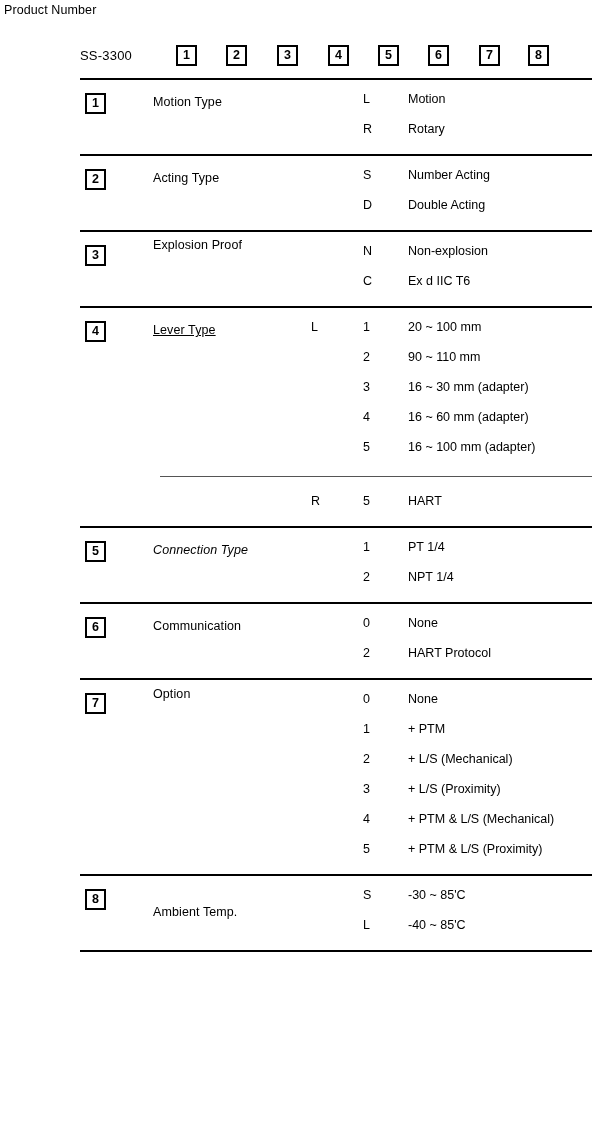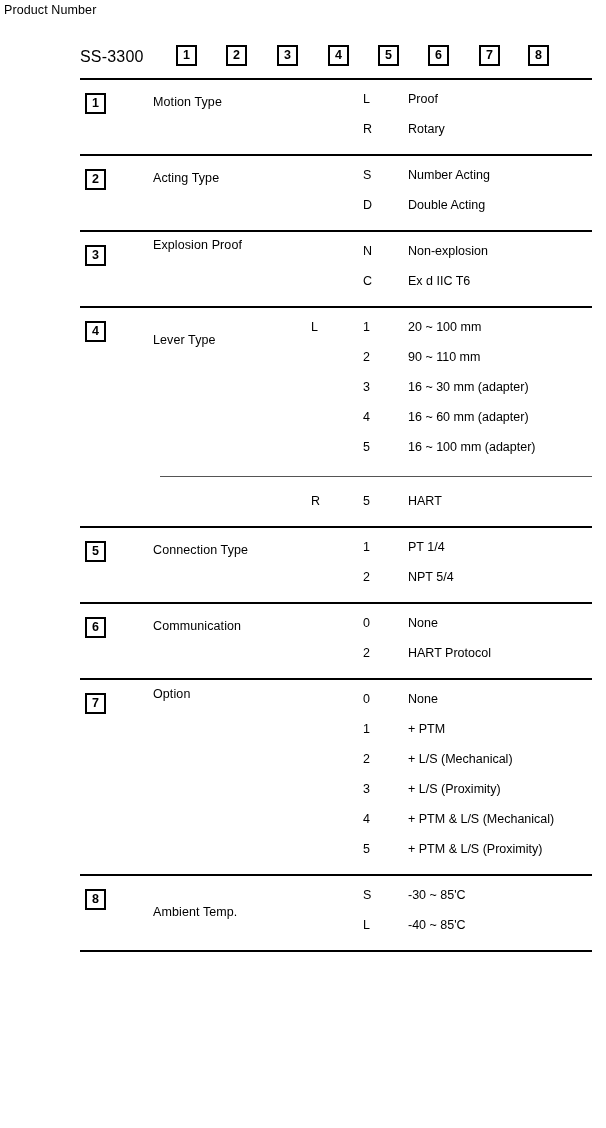--- a/index.html
+++ b/index.html
@@ -33,21 +33,21 @@
     position: absolute;
     left: 0;
     top: 38px;
     width: 606px;
     height: 40px;
   }
   .prod-code {
     position: absolute;
     left: 80px;
     top: 10px;
-    font-size: 16px;
+    font-size: 13px;
     letter-spacing: 0.2px;
   }
   .numbox {
     position: absolute;
     width: 21px;
     height: 21px;
     border: 2px solid #000;
     box-sizing: border-box;
     font-size: 12.5px;
     font-weight: bold;
@@ -152,21 +152,21 @@
   </div>
 
   <div class="rows" id="rows">
       <div class="group" style="height: 76px; top: 0px; position: absolute; left: 0px; width: 606px;">
         <div class="rule-top"></div>
         <div class="group-box" style="top: 15px;">1</div>
         <div class="group-label" style="top: 17px;">Motion Type</div>
         <div class="opt" style="top: 14px;">
           <div class="pfx"></div>
           <div class="code">L</div>
-          <div class="desc">Proof</div>
+          <div class="desc">Motion</div>
         </div>
         <div class="opt" style="top: 44px;">
           <div class="pfx"></div>
           <div class="code">R</div>
           <div class="desc">Rotary</div>
         </div>
       </div>
       <div class="group" style="height: 76px; top: 76px; position: absolute; left: 0px; width: 606px;">
         <div class="rule-top"></div>
         <div class="group-box" style="top: 15px;">2</div>
@@ -193,21 +193,21 @@
         </div>
         <div class="opt" style="top: 44px;">
           <div class="pfx"></div>
           <div class="code">C</div>
           <div class="desc">Ex d IIC T6</div>
         </div>
       </div>
       <div class="group" style="height: 220px; top: 228px; position: absolute; left: 0px; width: 606px;">
         <div class="rule-top"></div>
         <div class="group-box" style="top: 15px;">4</div>
-        <div class="group-label" style="top: 27px;">Lever Type</div>
+        <div class="group-label" style="top: 17px; text-decoration: underline;">Lever Type</div>
         <div class="opt" style="top: 14px;">
           <div class="pfx">L</div>
           <div class="code">1</div>
           <div class="desc">20 ~ 100 mm</div>
         </div>
         <div class="opt" style="top: 44px;">
           <div class="pfx"></div>
           <div class="code">2</div>
           <div class="desc">90 ~ 110 mm</div>
         </div>
@@ -229,30 +229,30 @@
         <div class="rule-sub" style="top: 170px;"></div>
         <div class="opt" style="top: 188px;">
           <div class="pfx">R</div>
           <div class="code">5</div>
           <div class="desc">HART</div>
         </div>
       </div>
       <div class="group" style="height: 76px; top: 448px; position: absolute; left: 0px; width: 606px;">
         <div class="rule-top"></div>
         <div class="group-box" style="top: 15px;">5</div>
-        <div class="group-label" style="top: 17px;">Connection Type</div>
+        <div class="group-label" style="top: 17px; font-style: italic;">Connection Type</div>
         <div class="opt" style="top: 14px;">
           <div class="pfx"></div>
           <div class="code">1</div>
           <div class="desc">PT 1/4</div>
         </div>
         <div class="opt" style="top: 44px;">
           <div class="pfx"></div>
           <div class="code">2</div>
-          <div class="desc">NPT 5/4</div>
+          <div class="desc">NPT 1/4</div>
         </div>
       </div>
       <div class="group" style="height: 76px; top: 524px; position: absolute; left: 0px; width: 606px;">
         <div class="rule-top"></div>
         <div class="group-box" style="top: 15px;">6</div>
         <div class="group-label" style="top: 17px;">Communication</div>
         <div class="opt" style="top: 14px;">
           <div class="pfx"></div>
           <div class="code">0</div>
           <div class="desc">None</div>

